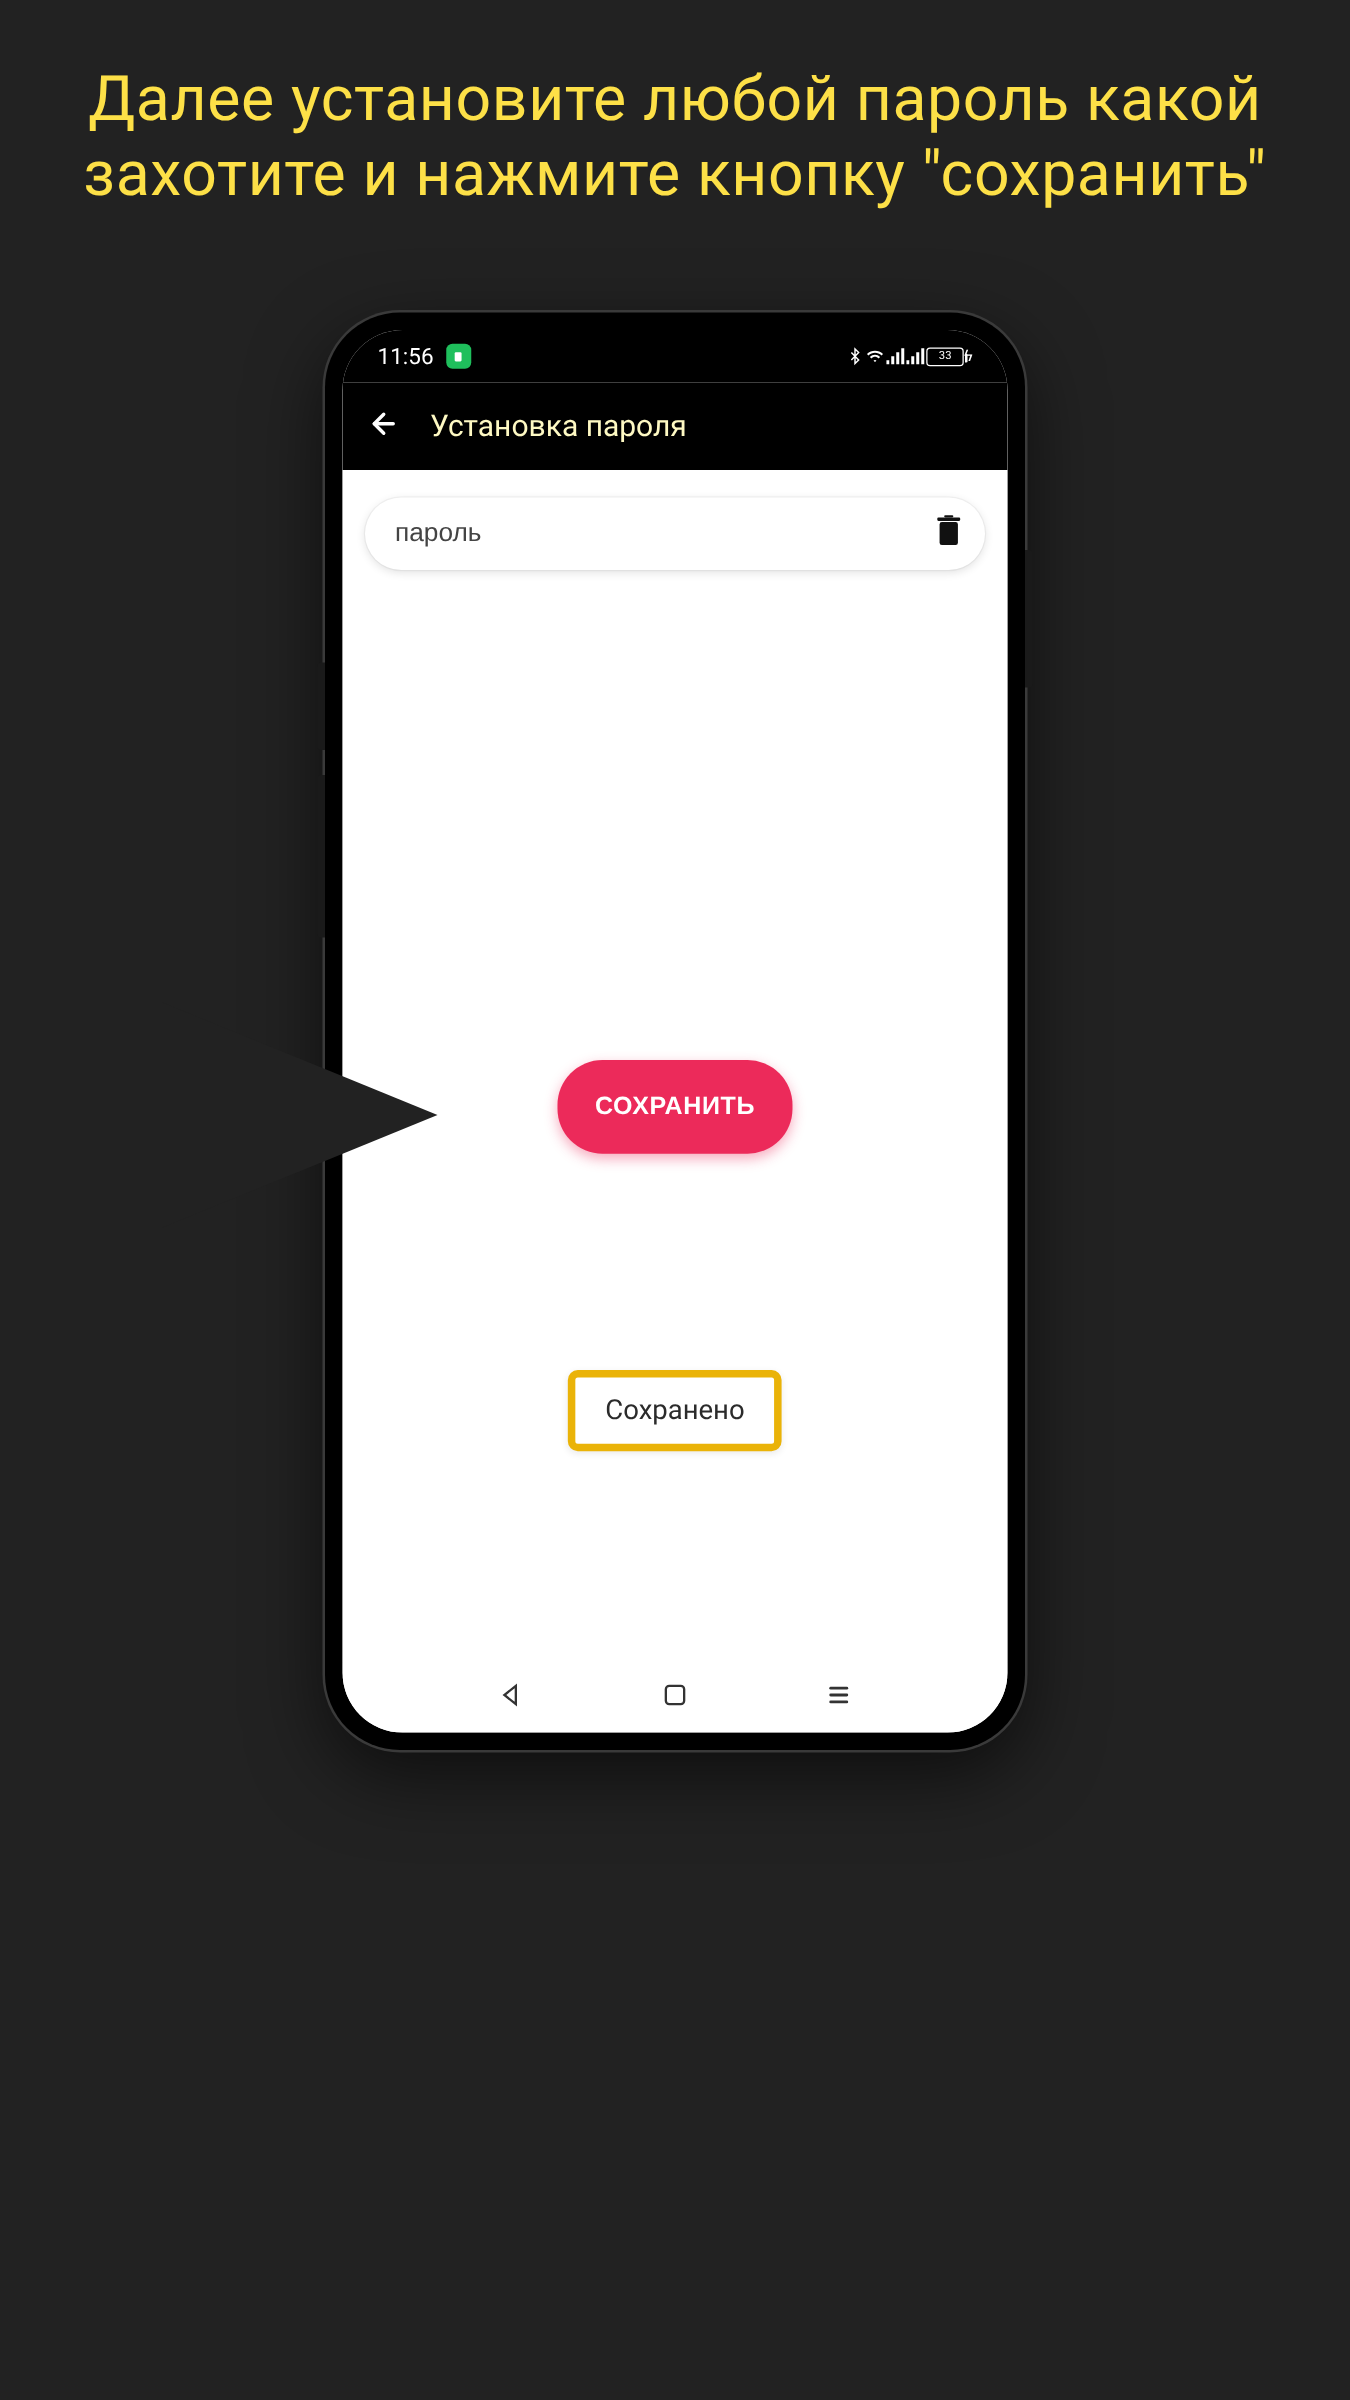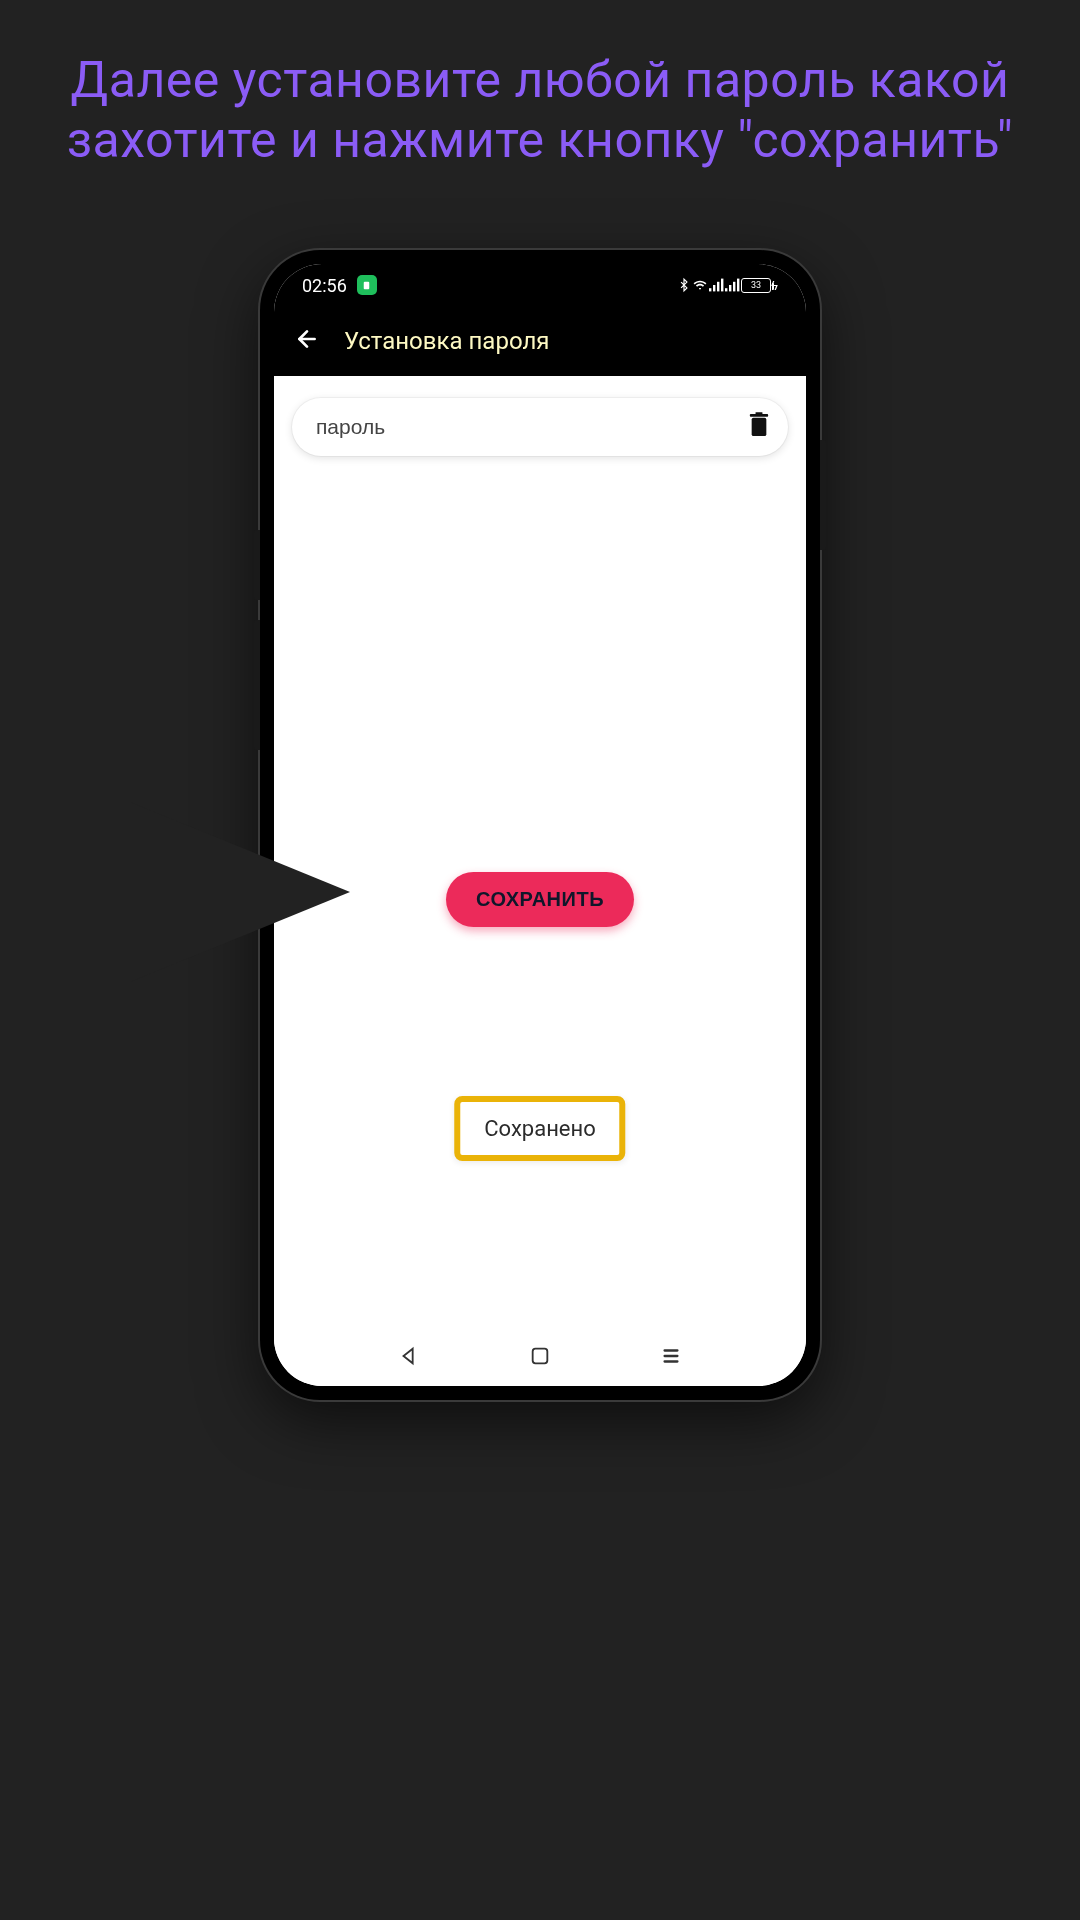--- a/index.html
+++ b/index.html
@@ -6,21 +6,21 @@
   html, body { width: 1080px; height: 1920px; }
   body {
     background: #222222;
     font-family: -apple-system, BlinkMacSystemFont, "Segoe UI", Roboto, Arial, sans-serif;
     position: relative;
     overflow: hidden;
   }
 
   
   .instruction {
-    color: #8b5cf6;
+    color: #fde047;
     font-size: 50px;
     line-height: 1.2;
     text-align: center;
     padding: 50px 50px 0 50px;
     font-weight: 400;
     letter-spacing: 0.5px;
   }
 
   
   .phone {
@@ -119,30 +119,29 @@
   .input-field {
     border: none; outline: none; font-size: 21px; color: #444; flex:1;
     background: transparent;
   }
   .trash-icon { width: 22px; height: 26px; }
 
   .save-btn {
     position: absolute;
     top: 472px; left: 50%; transform: translateX(-50%);
     background: #ec2a5a;
-    color: #0f172a;
+    color: #ffffff;
     font-size: 20px;
     font-weight: 600;
     letter-spacing: 0.5px;
     border: none;
     border-radius: 36px;
-    padding: 16px 30px;
+    padding: 26px 30px;
     box-shadow: 0 4px 10px rgba(236,42,90,0.4);
     cursor: pointer;
-    margin-top: 24px;
   }
 
   .toast {
     position: absolute;
     top: 720px; left: 50%; transform: translateX(-50%);
     background: #fff;
     border: 6px solid #eab308;
     border-radius: 8px;
     padding: 14px 24px;
     font-size: 22px;
@@ -179,21 +178,21 @@
 
 <div class="phone">
   <div class="phone-side-btn-left-1"></div>
   <div class="phone-side-btn-left-2"></div>
   <div class="phone-side-btn-right"></div>
 
   <div class="screen">
 
     <div class="status-bar">
       <div class="status-left">
-        <span>02:56</span>
+        <span>11:56</span>
         <span class="green-badge">
           <svg viewBox="0 0 24 24" width="11" height="11" fill="#fff">
               <rect x="6" y="4" width="12" height="16" rx="2"></rect>
             </svg>
         </span>
       </div>
       <div class="status-right">
         <span class="status-icon">
           <svg width="14" height="16" viewBox="0 0 24 24" fill="none" stroke="#fff" stroke-width="2">
               <path d="M7 7l10 10-5 5V2l5 5L7 17"></path>

